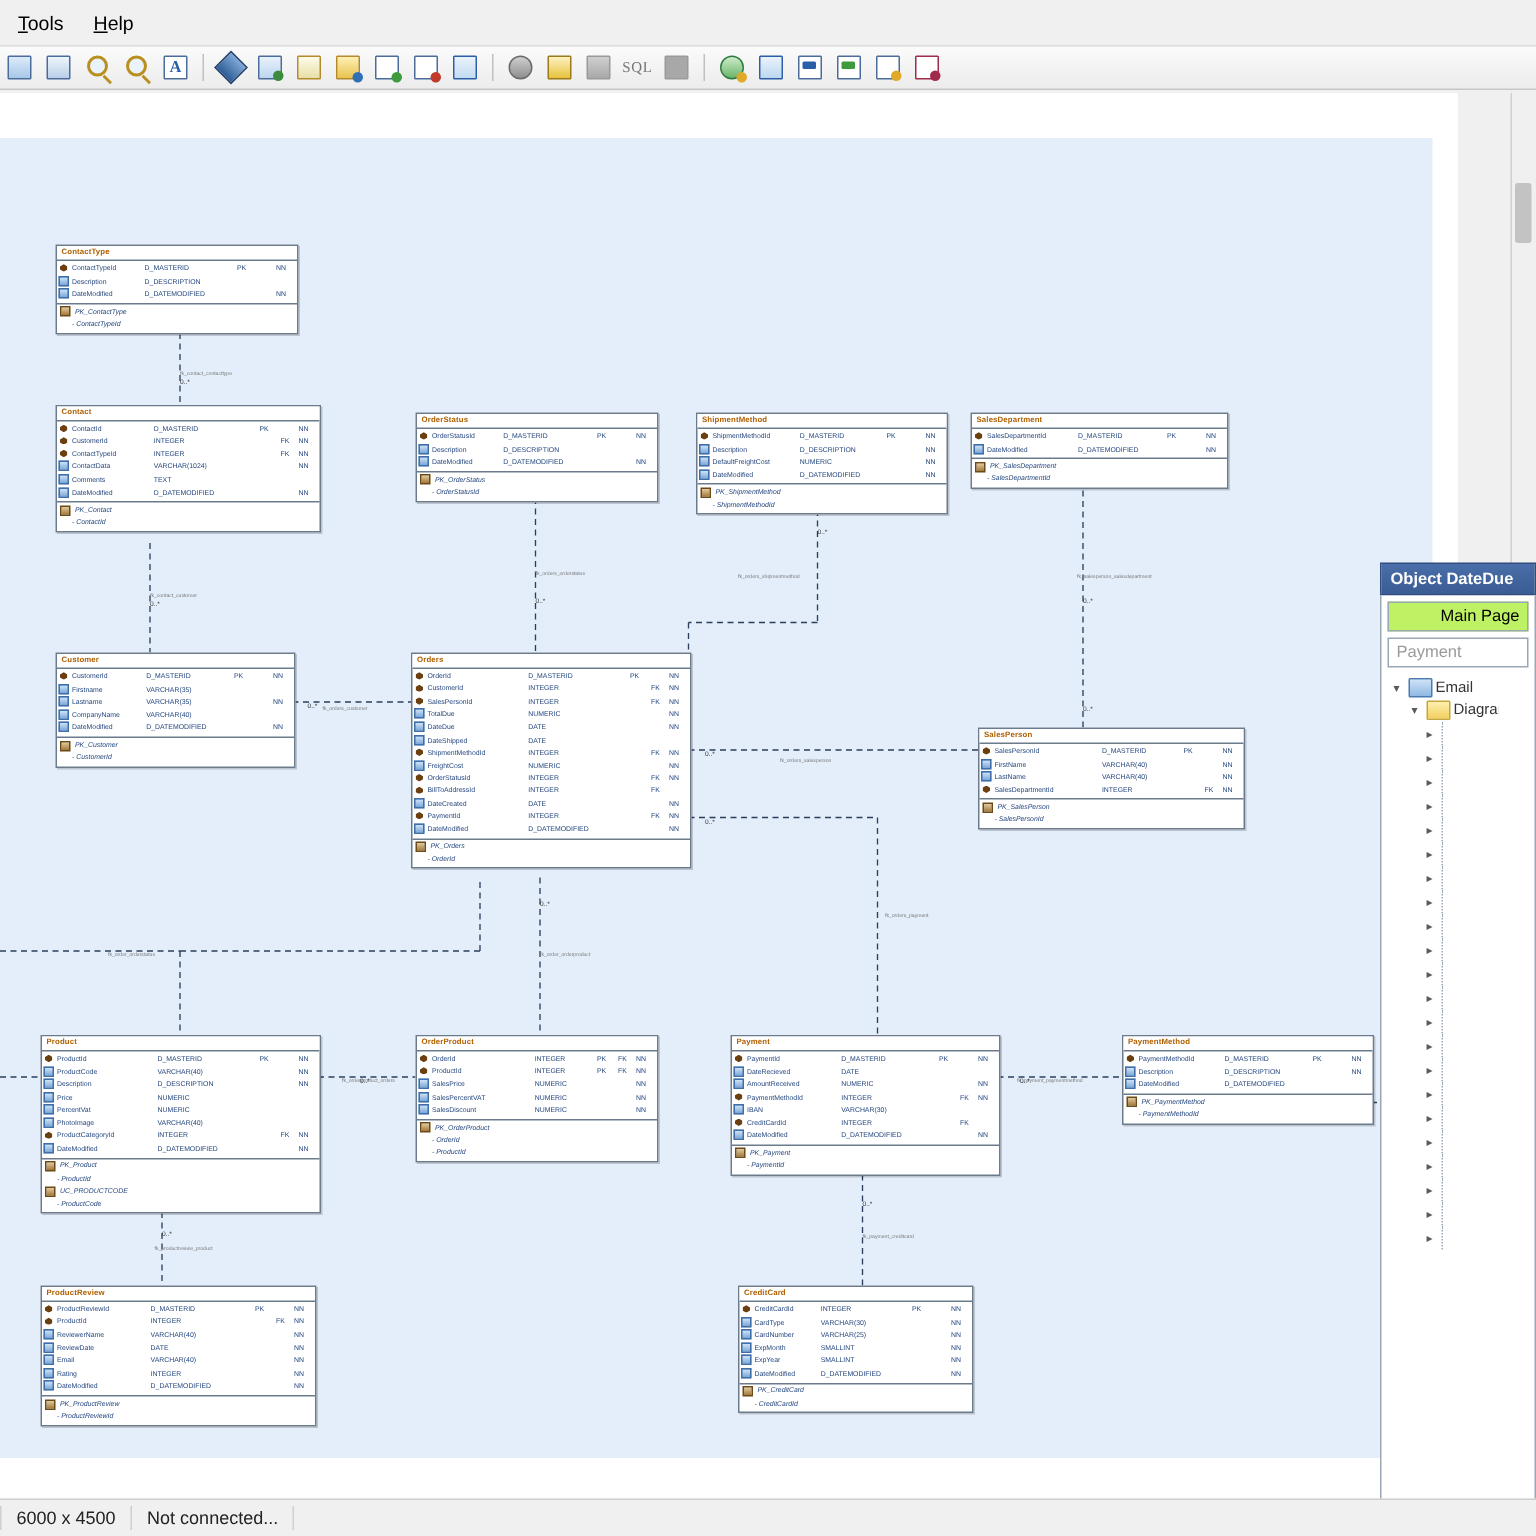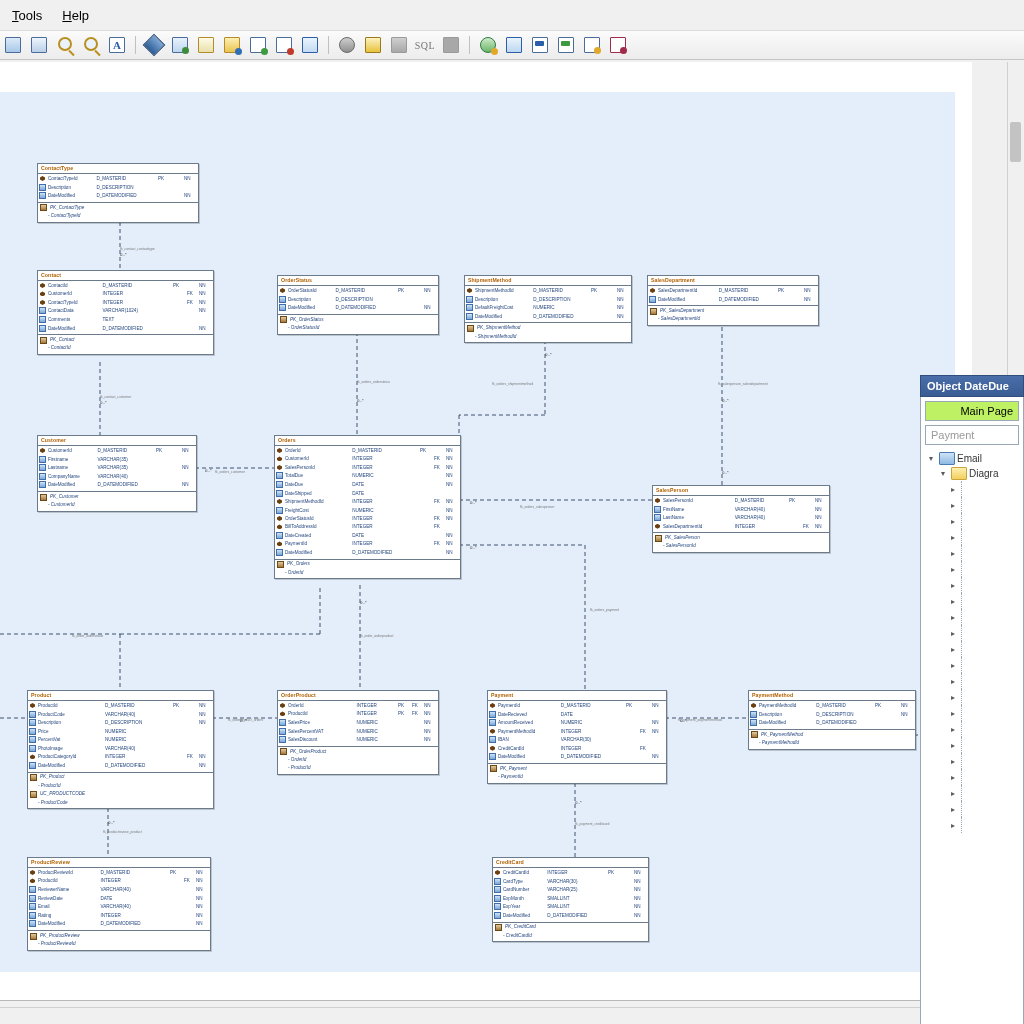--- a/index.html
+++ b/index.html
@@ -1201,14 +1201,21 @@
             <span class="dots"></span>
           </div>
           <div class="tree-deep" style="padding-left: 26px;">
             <span class="chev">▸</span>
             <span class="dots"></span>
           </div>
         </div>
     </div>
   </div>
 
+  <div class="status">
+    <div class="st-div"></div>
+    <div class="st-cell">6000 x 4500</div>
+    <div class="st-div"></div>
+    <div class="st-cell">Not connected...</div>
+    <div class="st-div"></div>
+  </div>
 
 </div>
 
 </body></html>

